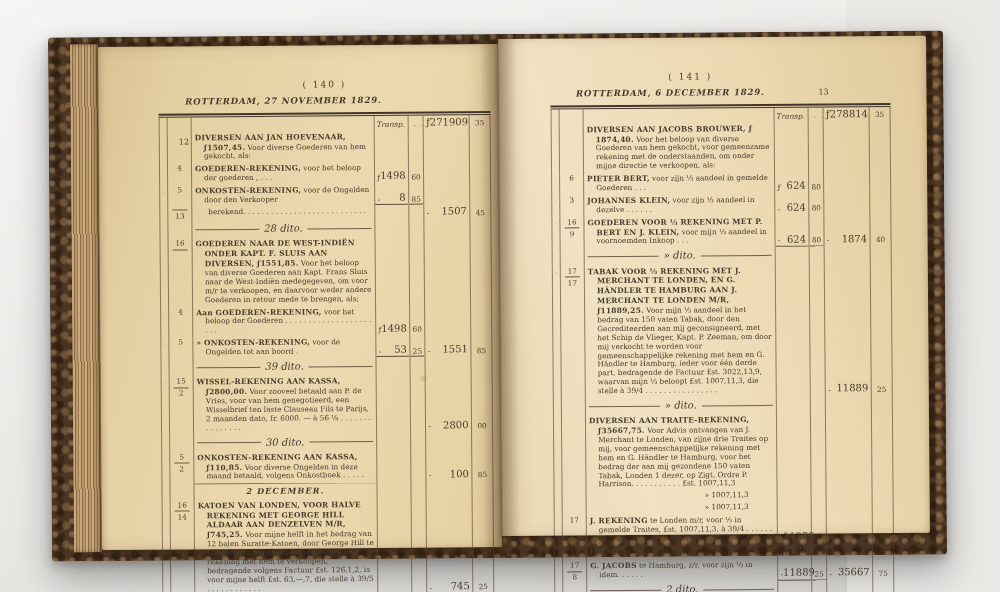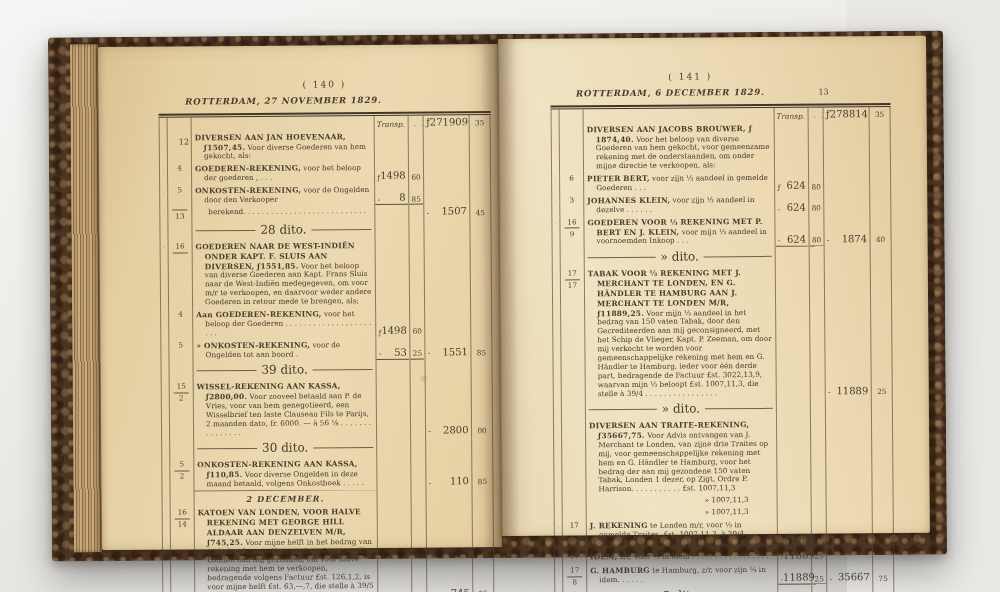--- a/index.html
+++ b/index.html
@@ -61,21 +61,21 @@
   .a1,.a2{display:flex;justify-content:space-between;align-items:flex-end;padding:1px 2.5px;}
   .a1{border-right-width:1px;}
   .c1{border-right-width:1px;padding:1px 2px;display:flex;align-items:flex-end;justify-content:center;}
   .a2{border-right-width:1px;}
   .c2{border-right-width:1px;padding:1px 2px;display:flex;align-items:flex-end;justify-content:center;}
   .cur{font-size:7px;}
   .val{font-size:10px;text-align:right;}
   .sum{box-shadow:inset 0 -1px 0 0 rgba(70,55,38,.85);}
   .sep-dito{display:flex;align-items:center;gap:5px;padding:2.5px 3px;text-indent:0;}
   .sep-dito::before,.sep-dito::after{content:"";flex:1;border-top:1px solid rgba(70,55,38,.75);}
-  .sep-label{font-size:12px;white-space:nowrap;}
+  .sep-label{font-style:italic;font-size:10px;white-space:nowrap;}
   .sep-date{text-align:center;font-style:italic;font-weight:bold;font-size:8px;
     letter-spacing:1.2px;padding:3.5px 0 2px;text-indent:0;border-top-width:1px;}
   .tlab{justify-content:flex-end;min-height:13px;}
   .tlab span{font-style:italic;font-size:7.4px;margin-left:45px;}
   .tdots{font-size:6.5px;letter-spacing:1.5px;white-space:nowrap;overflow:hidden;}
   .spine{position:absolute;left:432px;top:0;width:36px;height:524px;
     background:linear-gradient(90deg,rgba(70,45,20,0) 0%,rgba(70,45,20,.28) 46%,rgba(60,38,16,.4) 50%,rgba(70,45,20,.25) 55%,rgba(70,45,20,0) 100%);
     pointer-events:none;}
   .fox{position:absolute;border-radius:50%;pointer-events:none;}
   .fox3{left:318px;top:330px;width:10px;height:8px;background:radial-gradient(circle,rgba(150,100,55,.3),rgba(150,100,55,0) 70%);}
@@ -233,21 +233,21 @@
           <div class="cell fol">
             <span class="fnum">5</span>
             <i class="frule"></i>
             <span class="fnum">2</span>
           </div>
           <div class="cell txt"><span class="hd">ONKOSTEN-REKENING AAN KASSA, ƒ110,85.</span> Voor diverse Ongelden in deze maand betaald, volgens Onkostboek . . . . .</div>
           <div class="cell a1"></div>
           <div class="cell c1"></div>
           <div class="cell a2">
             <span class="cur">-</span>
-            <span class="val">110</span>
+            <span class="val">100</span>
           </div>
           <div class="cell c2">85</div>
           <div class="cell gut"></div>
           <div class="cell fol"></div>
           <div class="cell txt sep-date">2 DECEMBER.</div>
           <div class="cell a1"></div>
           <div class="cell c1"></div>
           <div class="cell a2"></div>
           <div class="cell c2"></div>
           <div class="cell gut">·</div>
@@ -421,21 +421,21 @@
           </div>
           <div class="cell c1">25</div>
           <div class="cell a2"></div>
           <div class="cell c2"></div>
           <div class="cell gut">·</div>
           <div class="cell fol">
             <span class="fnum">17</span>
             <i class="frule"></i>
             <span class="fnum">8</span>
           </div>
-          <div class="cell txt"><span class="hd">G. HAMBURG</span> te Hamburg, z/r, voor zijn ⅓ in idem. . . . . .</div>
+          <div class="cell txt"><span class="hd">G. JACOBS</span> te Hamburg, z/r, voor zijn ⅓ in idem. . . . . .</div>
           <div class="cell a1 sum">
             <span class="cur">-</span>
             <span class="val">11889</span>
           </div>
           <div class="cell c1 sum">25</div>
           <div class="cell a2">
             <span class="cur">-</span>
             <span class="val">35667</span>
           </div>
           <div class="cell c2">75</div>

